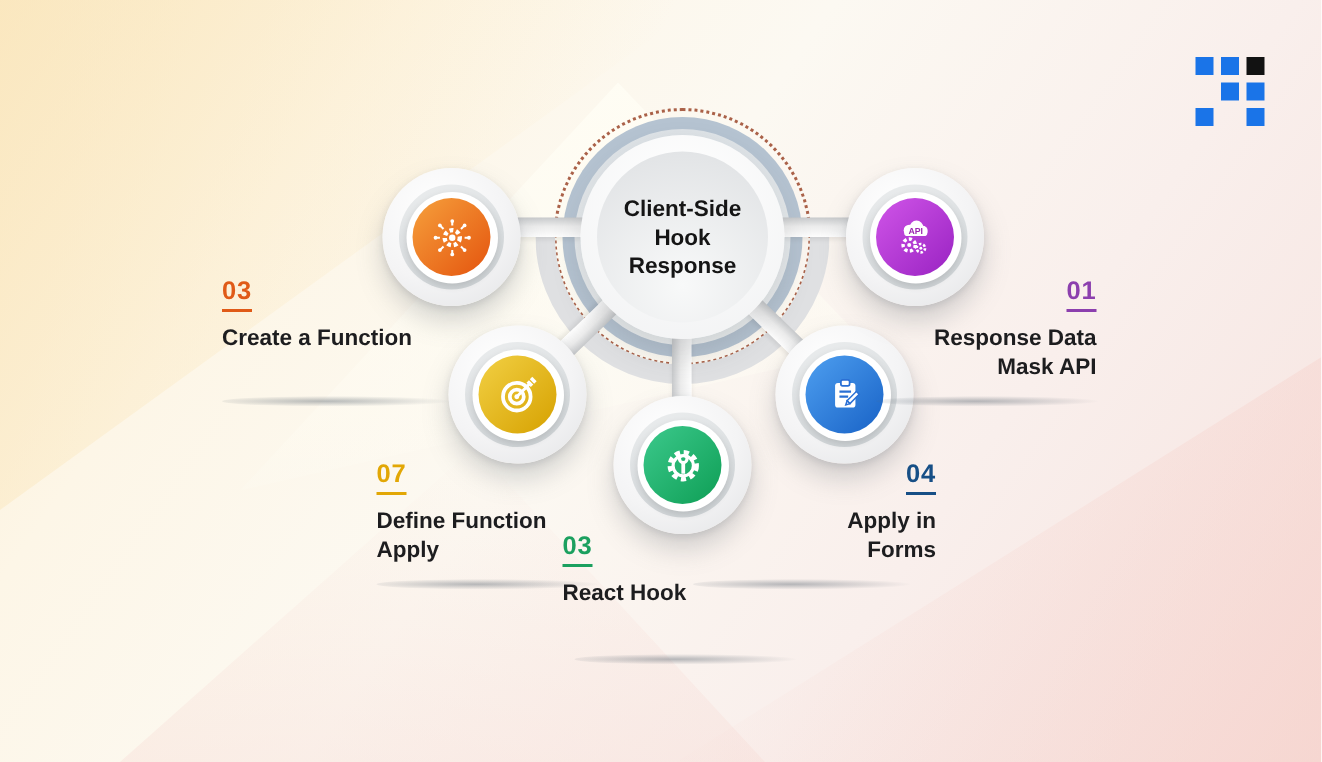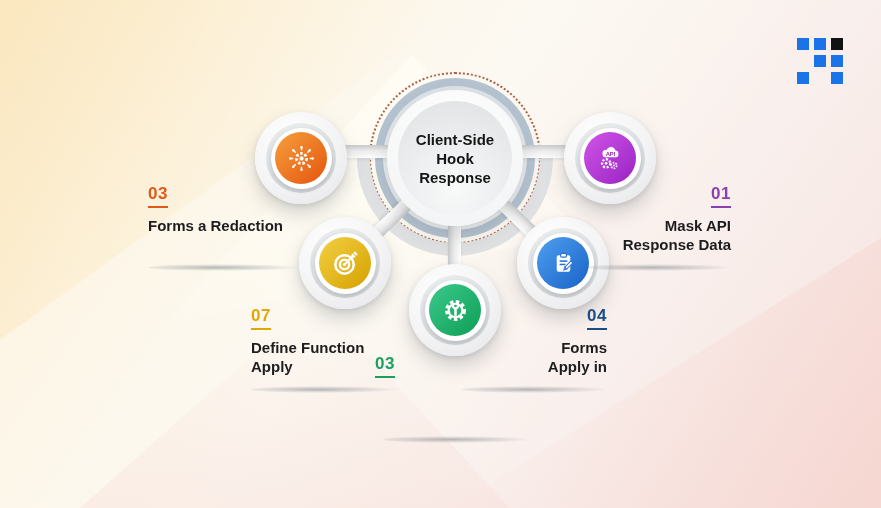--- a/index.html
+++ b/index.html
@@ -45,21 +45,21 @@
   .s1{left:255px;top:112px;} .s2{left:299px;top:217px;} .s3{left:409px;top:264px;}
   .s4{left:517px;top:217px;} .s5{left:564px;top:112px;}
 
   .step-text{position:absolute;z-index:5;}
   .num{display:inline-block;font-size:17px;font-weight:700;padding-bottom:2px;border-bottom:2px solid;letter-spacing:.5px;}
   .lbl{margin-top:8px;font-size:15px;font-weight:600;color:#1d1d1f;line-height:19px;}
   .t-left{text-align:left;} .t-right{text-align:right;} .t-center{}
   .b1{left:148px;top:184px;width:180px;}
   .b2{left:251px;top:306px;width:160px;}
   .b3{left:375px;top:354px;width:164px;}
-  .b4{left:487px;top:306px;width:120px;}
+  .b4{left:504px;top:306px;width:120px;}
   .b5{left:571px;top:184px;width:160px;}
 
   .swoosh{position:absolute;height:7px;border-radius:50%;z-index:5;
     background:radial-gradient(ellipse at 45% 50%,rgba(86,98,110,.42),rgba(86,98,110,0) 72%);}
   .w1{left:148px;top:264px;width:152px;}
   .w2{left:251px;top:386px;width:148px;}
   .w3{left:383px;top:436px;width:148px;}
   .w4{left:462px;top:386px;width:145px;}
   .w5{left:584px;top:264px;width:148px;}
 </style>
@@ -208,52 +208,53 @@
         <div>Client-Side</div>
         <div>Hook</div>
         <div>Response</div>
       </div>
     </div>
   </div>
 
   <div class="step-text b1 t-left">
     <span class="num" style="color: rgb(224, 90, 23); border-color: rgb(224, 90, 23);">03</span>
     <div class="lbl">
-      <div>Forms a Redaction</div>
+      <div>Create a Function</div>
     </div>
   </div>
   <div class="swoosh w1"></div>
 
   <div class="step-text b2 t-left">
     <span class="num" style="color: rgb(226, 167, 5); border-color: rgb(226, 167, 5);">07</span>
     <div class="lbl">
       <div>Define Function</div>
       <div>Apply</div>
     </div>
   </div>
   <div class="swoosh w2"></div>
 
   <div class="step-text b3 t-center">
     <span class="num" style="color: rgb(27, 160, 95); border-color: rgb(27, 160, 95);">03</span>
     <div class="lbl">
+      <div>React Hook</div>
     </div>
   </div>
   <div class="swoosh w3"></div>
 
   <div class="step-text b4 t-right">
     <span class="num" style="color: rgb(23, 79, 134); border-color: rgb(23, 79, 134);">04</span>
     <div class="lbl">
+      <div>Apply in</div>
       <div>Forms</div>
-      <div>Apply in</div>
     </div>
   </div>
   <div class="swoosh w4"></div>
 
   <div class="step-text b5 t-right">
     <span class="num" style="color: rgb(140, 63, 174); border-color: rgb(140, 63, 174);">01</span>
     <div class="lbl">
+      <div>Response Data</div>
       <div>Mask API</div>
-      <div>Response Data</div>
     </div>
   </div>
   <div class="swoosh w5"></div>
 
 </div>
 
 </body></html>

